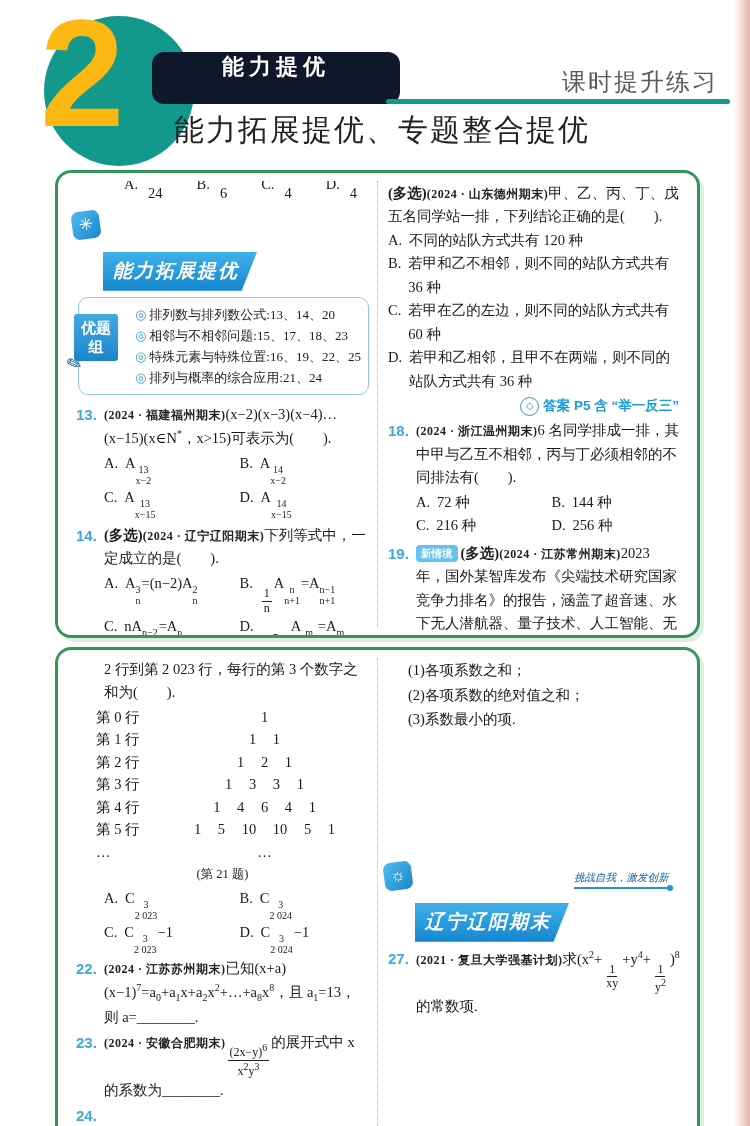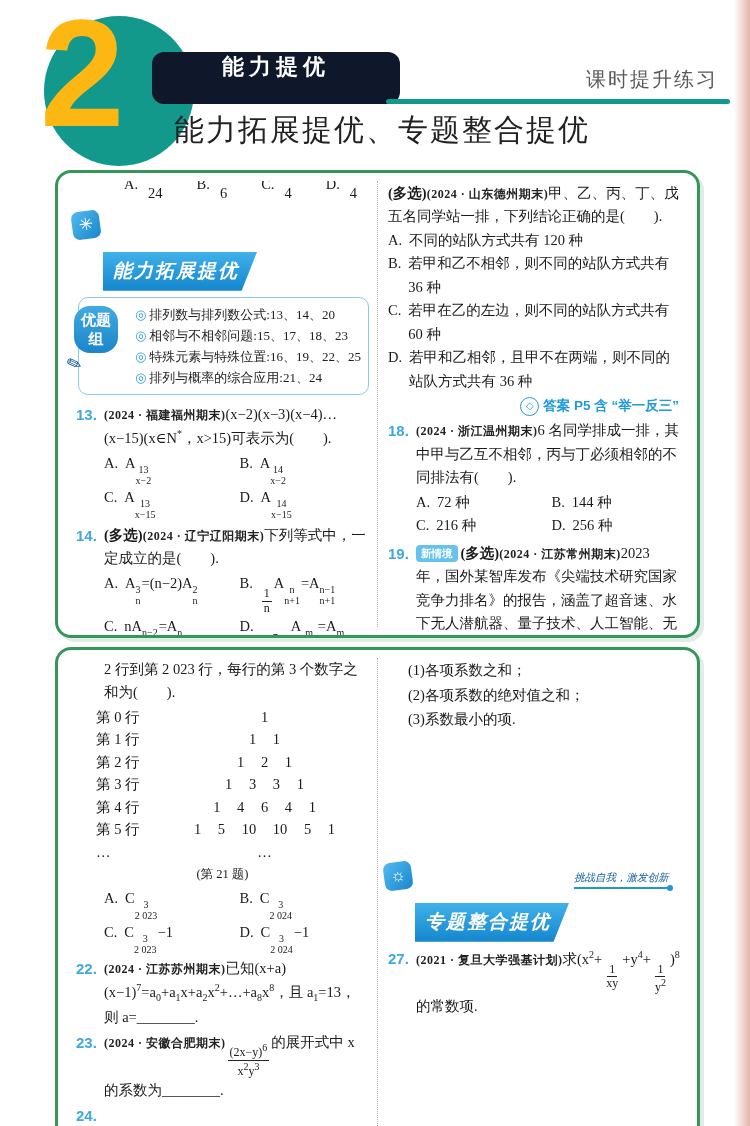--- a/index.html
+++ b/index.html
@@ -11,21 +11,21 @@
   
   .header{position:relative;height:166px;}
   .num-circle{position:absolute;left:44px;top:16px;width:150px;height:150px;border-radius:50%;
         background:#13998c;}
   .big-num{position:absolute;left:-4px;top:-26px;font-family:"Liberation Sans","DejaVu Sans",sans-serif;
         font-weight:900;font-size:152px;line-height:1.1;color:#fdb713;}
   .title-banner{position:absolute;left:152px;top:52px;width:248px;height:52px;background:#0f172a;
         border-radius:12px;display:flex;align-items:flex-start;justify-content:center;color:#fff;
         font-family:"Liberation Sans","DejaVu Sans",sans-serif;font-weight:800;font-size:22px;letter-spacing:5px;}
   .header-line{position:absolute;left:386px;right:20px;top:99px;height:5px;background:#13998c;border-radius:3px;}
-  .header-right{position:absolute;right:32px;top:66px;font-size:20px;color:#5a5a5a;
+  .header-right{position:absolute;right:32px;top:66px;font-size:24px;color:#5a5a5a;
         font-family:"Liberation Sans","DejaVu Sans",sans-serif;letter-spacing:2px;}
   .subtitle{position:absolute;left:174px;top:110px;font-size:30px;color:#222;
         font-family:"Liberation Sans","DejaVu Sans",sans-serif;letter-spacing:2px;}
 
   
   .panel{box-sizing:border-box;margin-left:55px;width:645px;border:3px solid #35965a;border-radius:16px;
         display:flex;padding:6px 8px;overflow:hidden;position:relative;background:#fff;
         box-shadow:4px 4px 0 rgba(140,190,160,.28);}
   #panel1{margin-top:4px;height:468px;}
   #panel2{margin-top:9px;height:586px;}
@@ -49,22 +49,22 @@
         clip-path:polygon(0 0,100% 0,90% 100%,0 100%);margin-top:43px;}
   .sec-tags{display:flex;flex-direction:column;margin-left:5px;font-size:10.5px;color:#15619f;
         font-style:italic;line-height:1.5;white-space:nowrap;}
   .tag-underline{border-bottom:2px solid #2196d3;position:relative;padding-bottom:1px;}
   .tag-underline::after{content:"";position:absolute;right:-4px;bottom:-4px;width:6px;height:6px;
         border-radius:50%;background:#2196d3;}
 
   
   .yt{position:relative;border:1.5px solid #8cc9ea;border-radius:10px;margin:6px 0 8px 2px;
         padding:6px 6px 6px 56px;min-height:84px;}
-  .yt-label{position:absolute;left:-5px;top:8px;width:40px;background:linear-gradient(#42aae2,#1b85c8);
-        color:#fff;border-radius:16px;text-align:center;font-weight:700;font-size:15px;line-height:1.25;
+  .yt-label{position:absolute;left:-5px;top:16px;width:40px;background:linear-gradient(#42aae2,#1b85c8);
+        color:#fff;border-radius:3px;text-align:center;font-weight:700;font-size:15px;line-height:1.25;
         padding:5px 2px;font-family:"Liberation Sans","DejaVu Sans",sans-serif;}
   .yt-pencil{position:absolute;left:-12px;top:52px;font-size:18px;color:#17568f;transform:rotate(-20deg);}
   .yt-item{font-size:13px;line-height:1.62;color:#222;white-space:nowrap;}
   .yt-bullet{color:#2e9fd8;margin-right:3px;}
 
   
   .problem{display:flex;margin:1px 0 2px;}
   .pnum{flex:none;width:28px;color:#3fa9dc;font-weight:700;font-size:15px;
         font-family:"Liberation Sans","DejaVu Sans",sans-serif;}
   .pbody{flex:1;min-width:0;}
@@ -369,21 +369,21 @@
 
     <div class="col">
       <div class="subitems">
         <div class="subitem">(1)各项系数之和；</div>
         <div class="subitem">(2)各项系数的绝对值之和；</div>
         <div class="subitem">(3)系数最小的项.</div>
       </div>
 
       <div class="sec-banner" style="margin-top:128px">
         <span class="sec-icon">☼</span>
-        <span class="sec-title">专题整合提优</span>
+        <span class="sec-title">辽宁辽阳期末</span>
         <span class="sec-tags">
           <span class="tag-underline" style="margin-top:10px">挑战自我，激发创新</span>
         </span>
       </div>
 
       <div class="problem">
         <span class="pnum">27.</span>
         <div class="pbody">
           <span class="source">(2021 · 复旦大学强基计划)</span><span>求(x<sup>2</sup>+<span class="frac">
                 <span class="fn">1</span>

